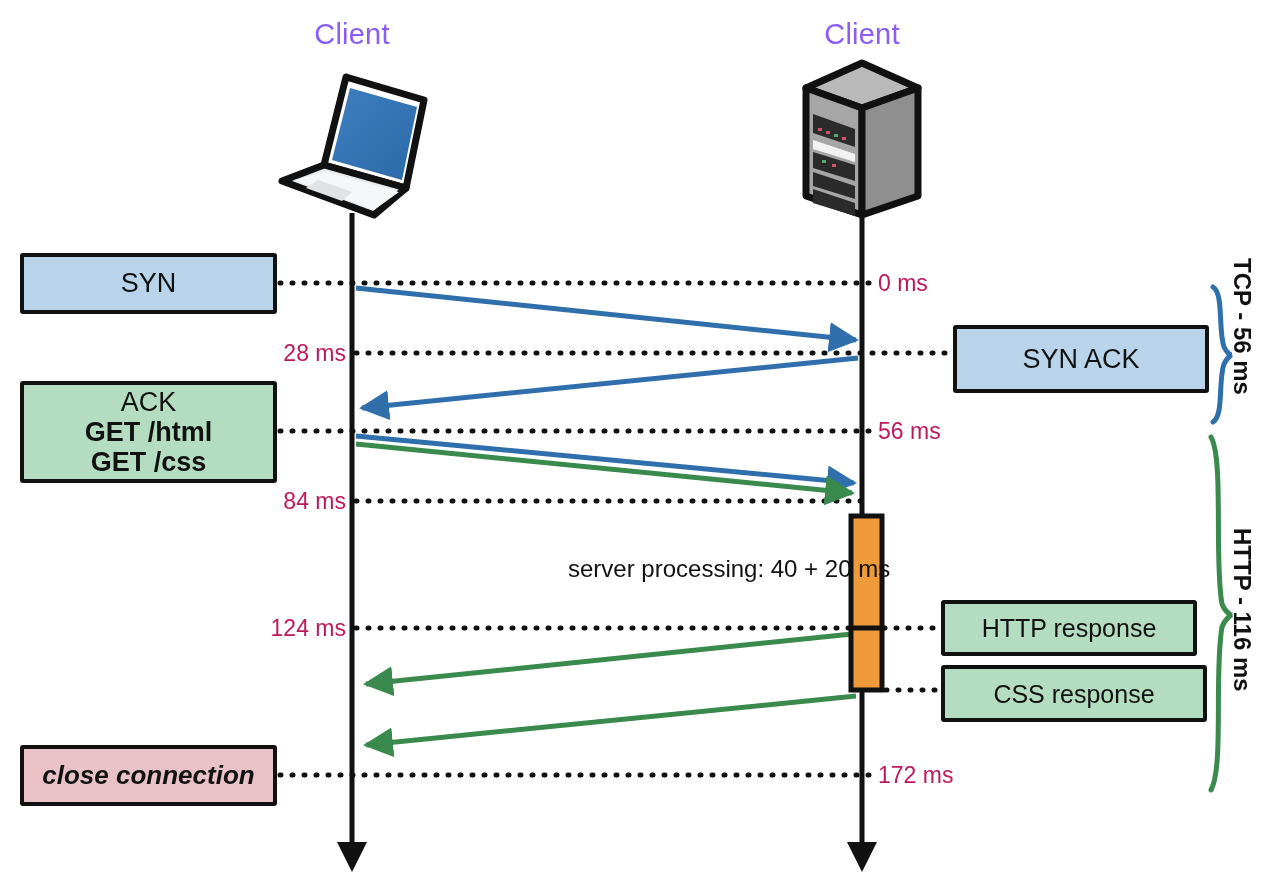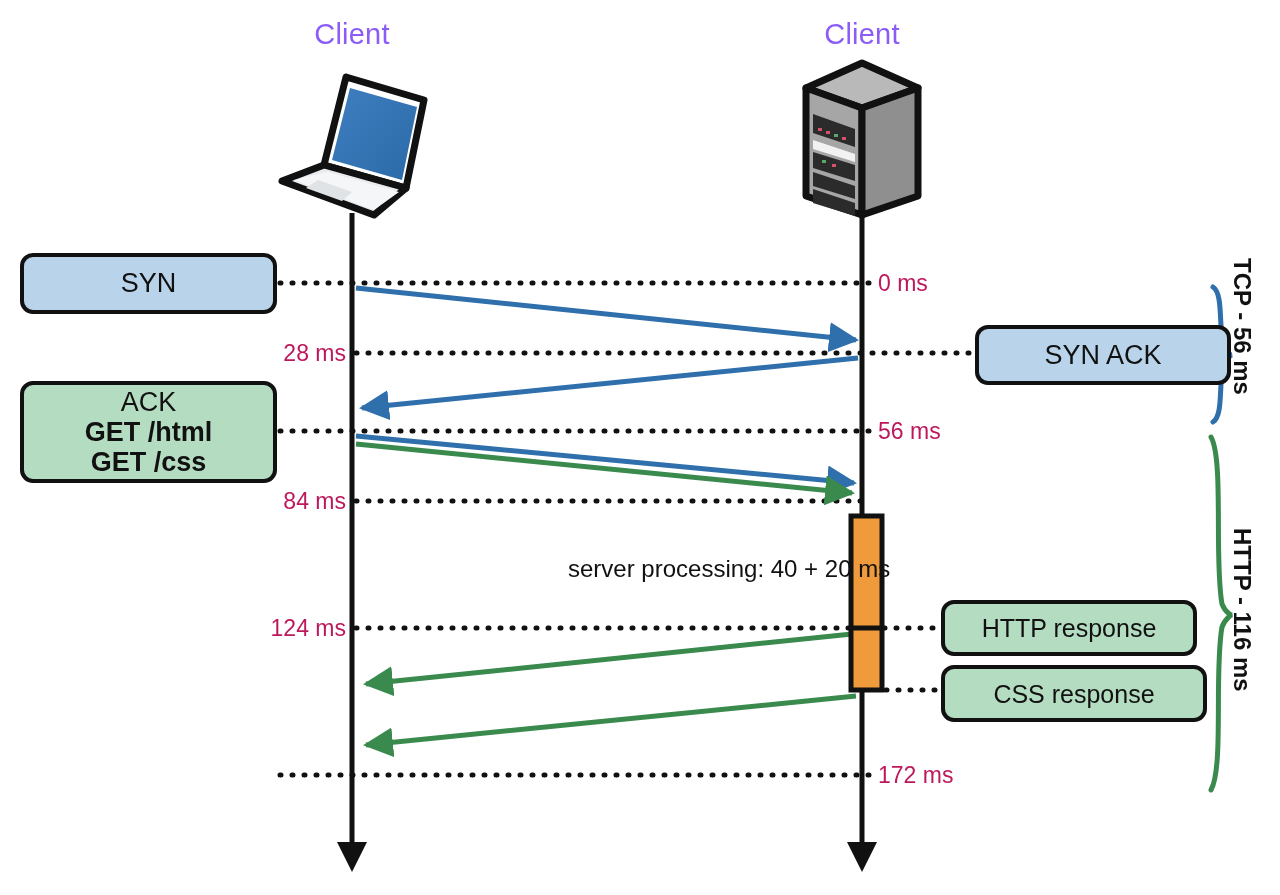--- a/index.html
+++ b/index.html
@@ -29,21 +29,21 @@
     white-space: nowrap;
   }
   #client-label { left: 252px; top: 18px; width: 200px; }
   #server-label { left: 762px; top: 18px; width: 200px; }
 
   
   .note-box {
     position: absolute;
     box-sizing: border-box;
     border: 4px solid #111;
-    border-radius: 13px;
+    border-radius: 3px;
     display: flex;
     flex-direction: column;
     align-items: center;
     justify-content: center;
     text-align: center;
     line-height: 1.12;
     color: #111;
   }
   .note-box .line { display: block; white-space: nowrap; }
 
@@ -55,21 +55,21 @@
     left: 20px; top: 381px; width: 257px; height: 102px;
     background: #b4dcc1; font-size: 27px;
   }
   #box-ack .strong { font-weight: bold; }
   #box-close {
     left: 20px; top: 745px; width: 257px; height: 61px;
     background: #e9c2c8; font-size: 26px;
     font-style: italic; font-weight: bold;
   }
   #box-synack {
-    left: 975px; top: 325px; width: 256px; height: 60px;
+    left: 953px; top: 325px; width: 256px; height: 68px;
     background: #b9d4ea; font-size: 27px;
   }
   #box-html {
     left: 941px; top: 600px; width: 256px; height: 56px;
     background: #b4dcc1; font-size: 25px;
   }
   #box-css {
     left: 941px; top: 665px; width: 266px; height: 57px;
     background: #b4dcc1; font-size: 25px;
   }
@@ -212,20 +212,23 @@
   <div class="note-box" id="box-syn">
     <span class="line">SYN</span>
   </div>
 
   <div class="note-box" id="box-ack">
     <span class="line">ACK</span>
     <span class="line strong">GET /html</span>
     <span class="line strong">GET /css</span>
   </div>
 
+  <div class="note-box" id="box-close">
+    <span class="line">close connection</span>
+  </div>
 
   <div class="note-box" id="box-synack">
     <span class="line">SYN ACK</span>
   </div>
 
   <div class="note-box" id="box-html">
     <span class="line">HTTP response</span>
   </div>
 
   <div class="note-box" id="box-css">

